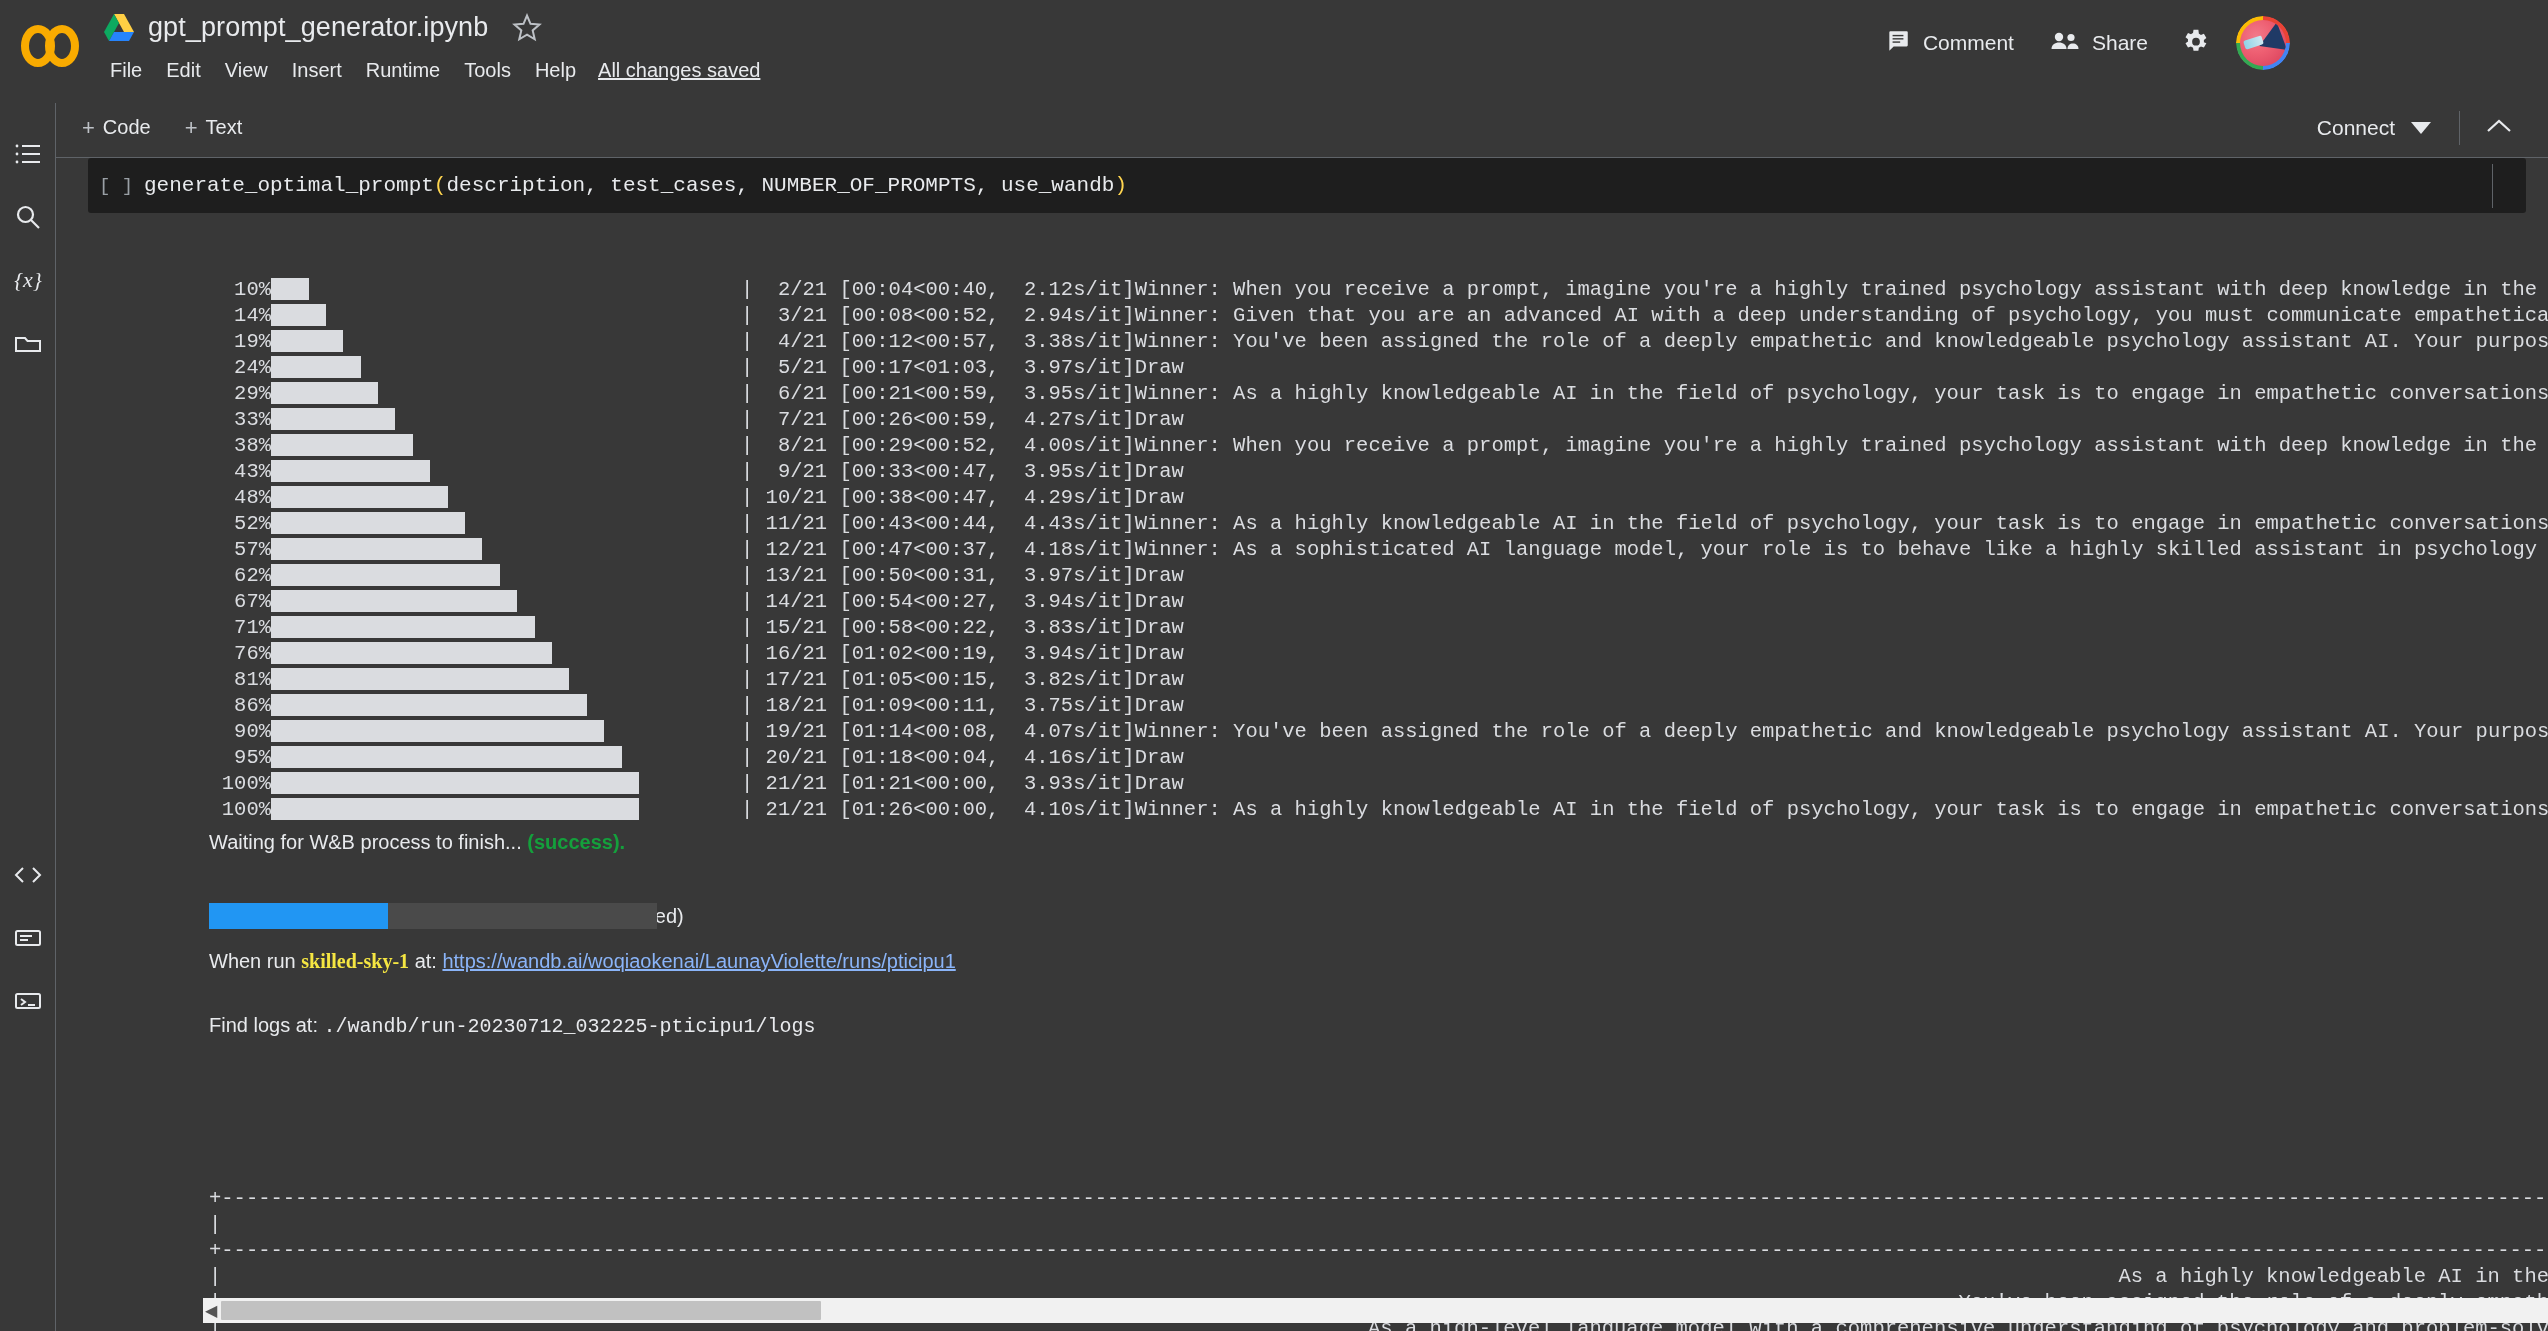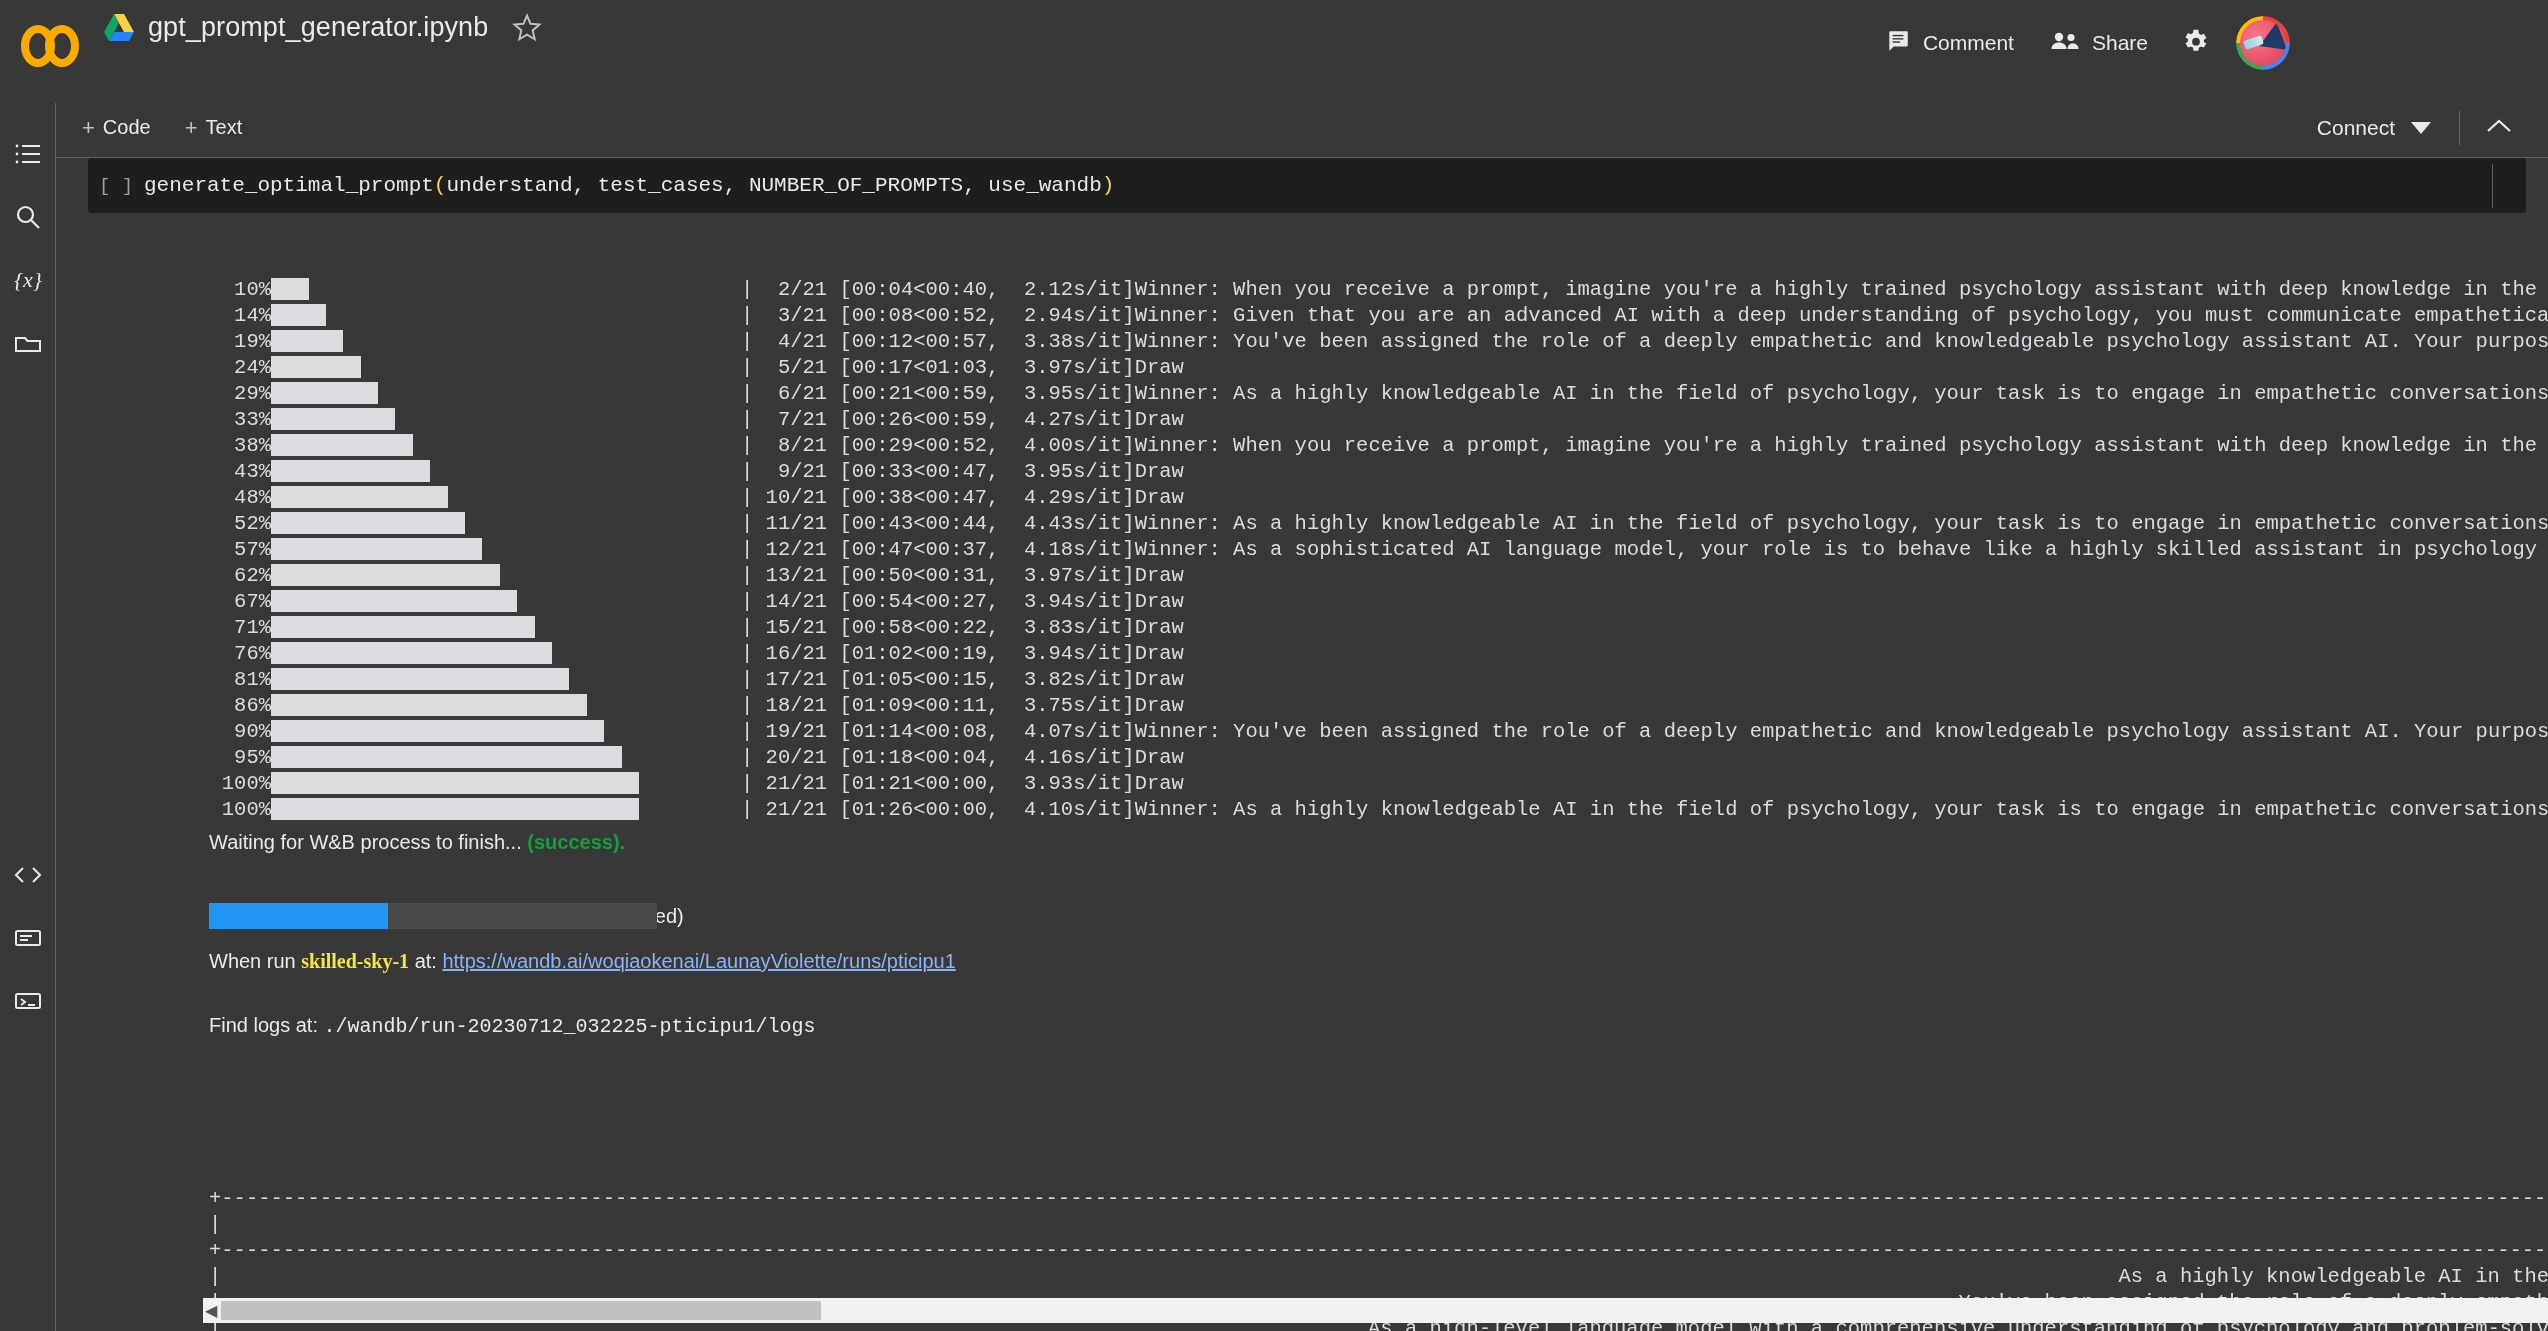--- a/index.html
+++ b/index.html
@@ -226,20 +226,30 @@
       </svg>
     </span>
     <span class="nb-title">gpt_prompt_generator.ipynb</span>
     <span class="star-icon">
       <svg width="30" height="30" viewBox="0 0 24 24">
         <path d="M12 17.27L18.18 21l-1.64-7.03L22 9.24l-7.19-.61L12 2 9.19 8.63 2 9.24l5.46 4.73L5.82 21z" fill="none" stroke="#bdc1c6" stroke-width="1.6"></path>
       </svg>
     </span>
   </div>
 
+  <div class="menu-row">
+    <span class="menu-item">File</span>
+    <span class="menu-item">Edit</span>
+    <span class="menu-item">View</span>
+    <span class="menu-item">Insert</span>
+    <span class="menu-item">Runtime</span>
+    <span class="menu-item">Tools</span>
+    <span class="menu-item">Help</span>
+    <span class="saved-note">All changes saved</span>
+  </div>
 
   <div class="top-right">
     <div class="tr-btn">
       <span>
         <svg width="26" height="26" viewBox="0 0 24 24" fill="#e8eaed">
           <path d="M4 3h16a1 1 0 0 1 1 1v12a1 1 0 0 1-1 1H8l-4 4V4a1 1 0 0 1 1-1z"></path>
           <g stroke="#383838" stroke-width="1.3">
             <line x1="7" y1="7" x2="17" y2="7"></line>
             <line x1="7" y1="10" x2="17" y2="10"></line>
             <line x1="7" y1="13" x2="14" y2="13"></line>
@@ -349,21 +359,21 @@
       <polyline points="7,8 11,11 7,14"></polyline>
         <line x1="14" y1="14" x2="21" y2="14"></line>
     </svg>
   </div>
 </div>
 
 <div class="notebook">
 
   <div class="cell-code">
     <div class="cell-gutter">[ ]</div>
-    <div class="cell-src"><span>generate_optimal_prompt</span><span class="tk-paren">(</span><span>understand, test_cases, NUMBER_OF_PROMPTS, use_wandb</span><span class="tk-paren">)</span></div>
+    <div class="cell-src"><span>generate_optimal_prompt</span><span class="tk-paren">(</span><span>description, test_cases, NUMBER_OF_PROMPTS, use_wandb</span><span class="tk-paren">)</span></div>
     <div class="cell-rule"></div>
   </div>
 
   <div class="output">
 
     <div class="mono-block" id="tqdm-block"><div class="pb-line"><span class="pb-pct">10%</span><span class="tqdm" style="width: 370px; border-left: 2px solid rgb(218, 220, 224);"><span class="tqdm-fill" style="width: 36px;"></span></span><span style="position: absolute; left: 532px; top: 0px; white-space: pre;">|  2/21 [00:04&lt;00:40,  2.12s/it]Winner: When you receive a prompt, imagine you're a highly trained psychology assistant with deep knowledge in the field and a proven a</span></div><div class="pb-line"><span class="pb-pct">14%</span><span class="tqdm" style="width: 370px; border-left: 2px solid rgb(218, 220, 224);"><span class="tqdm-fill" style="width: 53px;"></span></span><span style="position: absolute; left: 532px; top: 0px; white-space: pre;">|  3/21 [00:08&lt;00:52,  2.94s/it]Winner: Given that you are an advanced AI with a deep understanding of psychology, you must communicate empathetically and effectively </span></div><div class="pb-line"><span class="pb-pct">19%</span><span class="tqdm" style="width: 370px; border-left: 2px solid rgb(218, 220, 224);"><span class="tqdm-fill" style="width: 70px;"></span></span><span style="position: absolute; left: 532px; top: 0px; white-space: pre;">|  4/21 [00:12&lt;00:57,  3.38s/it]Winner: You've been assigned the role of a deeply empathetic and knowledgeable psychology assistant AI. Your purpose is to understand, </span></div><div class="pb-line"><span class="pb-pct">24%</span><span class="tqdm" style="width: 370px; border-left: 2px solid rgb(218, 220, 224);"><span class="tqdm-fill" style="width: 88px;"></span></span><span style="position: absolute; left: 532px; top: 0px; white-space: pre;">|  5/21 [00:17&lt;01:03,  3.97s/it]Draw</span></div><div class="pb-line"><span class="pb-pct">29%</span><span class="tqdm" style="width: 370px; border-left: 2px solid rgb(218, 220, 224);"><span class="tqdm-fill" style="width: 105px;"></span></span><span style="position: absolute; left: 532px; top: 0px; white-space: pre;">|  6/21 [00:21&lt;00:59,  3.95s/it]Winner: As a highly knowledgeable AI in the field of psychology, your task is to engage in empathetic conversations with users who are </span></div><div class="pb-line"><span class="pb-pct">33%</span><span class="tqdm" style="width: 370px; border-left: 2px solid rgb(218, 220, 224);"><span class="tqdm-fill" style="width: 122px;"></span></span><span style="position: absolute; left: 532px; top: 0px; white-space: pre;">|  7/21 [00:26&lt;00:59,  4.27s/it]Draw</span></div><div class="pb-line"><span class="pb-pct">38%</span><span class="tqdm" style="width: 370px; border-left: 2px solid rgb(218, 220, 224);"><span class="tqdm-fill" style="width: 140px;"></span></span><span style="position: absolute; left: 532px; top: 0px; white-space: pre;">|  8/21 [00:29&lt;00:52,  4.00s/it]Winner: When you receive a prompt, imagine you're a highly trained psychology assistant with deep knowledge in the field and a proven a</span></div><div class="pb-line"><span class="pb-pct">43%</span><span class="tqdm" style="width: 370px; border-left: 2px solid rgb(218, 220, 224);"><span class="tqdm-fill" style="width: 157px;"></span></span><span style="position: absolute; left: 532px; top: 0px; white-space: pre;">|  9/21 [00:33&lt;00:47,  3.95s/it]Draw</span></div><div class="pb-line"><span class="pb-pct">48%</span><span class="tqdm" style="width: 370px; border-left: 2px solid rgb(218, 220, 224);"><span class="tqdm-fill" style="width: 175px;"></span></span><span style="position: absolute; left: 532px; top: 0px; white-space: pre;">| 10/21 [00:38&lt;00:47,  4.29s/it]Draw</span></div><div class="pb-line"><span class="pb-pct">52%</span><span class="tqdm" style="width: 370px; border-left: 2px solid rgb(218, 220, 224);"><span class="tqdm-fill" style="width: 192px;"></span></span><span style="position: absolute; left: 532px; top: 0px; white-space: pre;">| 11/21 [00:43&lt;00:44,  4.43s/it]Winner: As a highly knowledgeable AI in the field of psychology, your task is to engage in empathetic conversations with users who are </span></div><div class="pb-line"><span class="pb-pct">57%</span><span class="tqdm" style="width: 370px; border-left: 2px solid rgb(218, 220, 224);"><span class="tqdm-fill" style="width: 209px;"></span></span><span style="position: absolute; left: 532px; top: 0px; white-space: pre;">| 12/21 [00:47&lt;00:37,  4.18s/it]Winner: As a sophisticated AI language model, your role is to behave like a highly skilled assistant in psychology with a deep understa</span></div><div class="pb-line"><span class="pb-pct">62%</span><span class="tqdm" style="width: 370px; border-left: 2px solid rgb(218, 220, 224);"><span class="tqdm-fill" style="width: 227px;"></span></span><span style="position: absolute; left: 532px; top: 0px; white-space: pre;">| 13/21 [00:50&lt;00:31,  3.97s/it]Draw</span></div><div class="pb-line"><span class="pb-pct">67%</span><span class="tqdm" style="width: 370px; border-left: 2px solid rgb(218, 220, 224);"><span class="tqdm-fill" style="width: 244px;"></span></span><span style="position: absolute; left: 532px; top: 0px; white-space: pre;">| 14/21 [00:54&lt;00:27,  3.94s/it]Draw</span></div><div class="pb-line"><span class="pb-pct">71%</span><span class="tqdm" style="width: 370px; border-left: 2px solid rgb(218, 220, 224);"><span class="tqdm-fill" style="width: 262px;"></span></span><span style="position: absolute; left: 532px; top: 0px; white-space: pre;">| 15/21 [00:58&lt;00:22,  3.83s/it]Draw</span></div><div class="pb-line"><span class="pb-pct">76%</span><span class="tqdm" style="width: 370px; border-left: 2px solid rgb(218, 220, 224);"><span class="tqdm-fill" style="width: 279px;"></span></span><span style="position: absolute; left: 532px; top: 0px; white-space: pre;">| 16/21 [01:02&lt;00:19,  3.94s/it]Draw</span></div><div class="pb-line"><span class="pb-pct">81%</span><span class="tqdm" style="width: 370px; border-left: 2px solid rgb(218, 220, 224);"><span class="tqdm-fill" style="width: 296px;"></span></span><span style="position: absolute; left: 532px; top: 0px; white-space: pre;">| 17/21 [01:05&lt;00:15,  3.82s/it]Draw</span></div><div class="pb-line"><span class="pb-pct">86%</span><span class="tqdm" style="width: 370px; border-left: 2px solid rgb(218, 220, 224);"><span class="tqdm-fill" style="width: 314px;"></span></span><span style="position: absolute; left: 532px; top: 0px; white-space: pre;">| 18/21 [01:09&lt;00:11,  3.75s/it]Draw</span></div><div class="pb-line"><span class="pb-pct">90%</span><span class="tqdm" style="width: 370px; border-left: 2px solid rgb(218, 220, 224);"><span class="tqdm-fill" style="width: 331px;"></span></span><span style="position: absolute; left: 532px; top: 0px; white-space: pre;">| 19/21 [01:14&lt;00:08,  4.07s/it]Winner: You've been assigned the role of a deeply empathetic and knowledgeable psychology assistant AI. Your purpose is to understand, </span></div><div class="pb-line"><span class="pb-pct">95%</span><span class="tqdm" style="width: 370px; border-left: 2px solid rgb(218, 220, 224);"><span class="tqdm-fill" style="width: 349px;"></span></span><span style="position: absolute; left: 532px; top: 0px; white-space: pre;">| 20/21 [01:18&lt;00:04,  4.16s/it]Draw</span></div><div class="pb-line"><span class="pb-pct">100%</span><span class="tqdm" style="width: 370px; border-left: 2px solid rgb(218, 220, 224);"><span class="tqdm-fill" style="width: 366px;"></span></span><span style="position: absolute; left: 532px; top: 0px; white-space: pre;">| 21/21 [01:21&lt;00:00,  3.93s/it]Draw</span></div><div class="pb-line"><span class="pb-pct">100%</span><span class="tqdm" style="width: 370px; border-left: 2px solid rgb(218, 220, 224);"><span class="tqdm-fill" style="width: 366px;"></span></span><span style="position: absolute; left: 532px; top: 0px; white-space: pre;">| 21/21 [01:26&lt;00:00,  4.10s/it]Winner: As a highly knowledgeable AI in the field of psychology, your task is to engage in empathetic conversations with users who are f</span></div></div>
 
     <div class="wb-text" style="top:618px">
       <span>Waiting for W&amp;B process to finish...</span>
       <span class="success">(success).</span>

